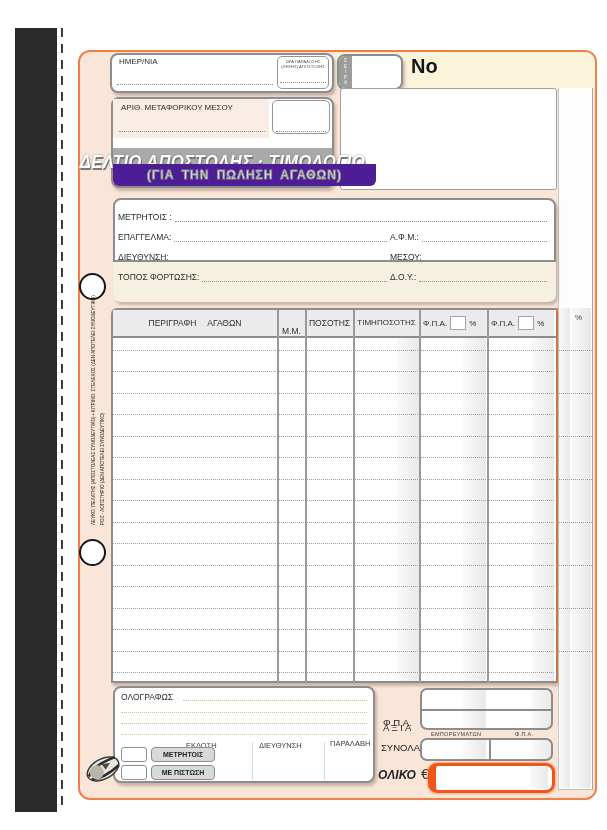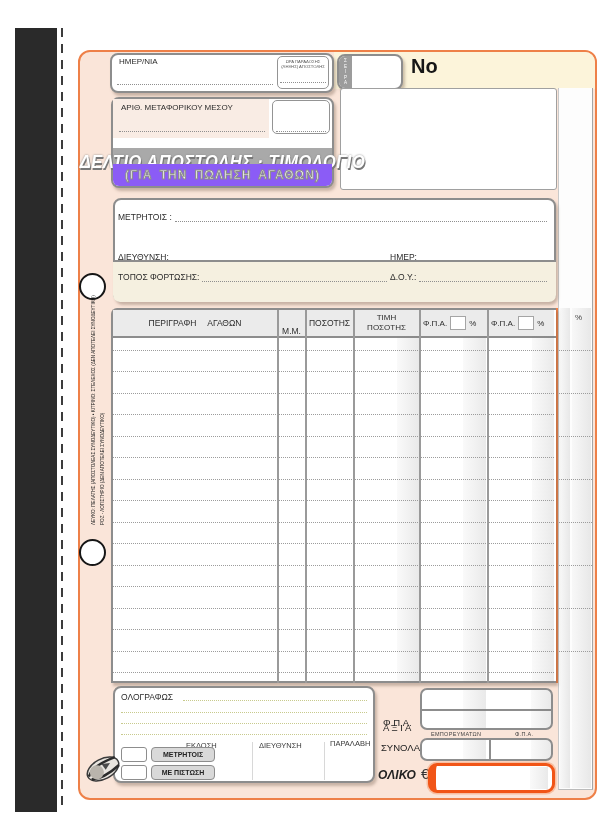--- a/index.html
+++ b/index.html
@@ -74,36 +74,44 @@
 
   <div class="abs box" style="left:111px;top:97px;width:223px;height:91px;overflow:hidden;border-radius:8px;"></div>
   <div class="abs" style="left:113px;top:99px;width:156px;height:39px;background:#f9ece4;"></div>
   <div class="abs lbl" style="left:121px;top:103px;font-size:8px;">ΑΡΙΘ. ΜΕΤΑΦΟΡΙΚΟΥ ΜΕΣΟΥ</div>
   <div class="abs" style="left:119px;top:122px;width:146px;height:10px;border-bottom:1px dotted #8f8f8f;"></div>
   <div class="abs innerbox" style="left:272px;top:100px;width:58px;height:34px;"></div>
   <div class="abs" style="left:276px;top:122px;width:50px;height:10px;border-bottom:1px dotted #8f8f8f;"></div>
   <div class="abs title-banner" style="left:113px;top:148px;width:219px;height:28px;font-style:italic;">
     <span class="title-text">ΔΕΛΤΙΟ ΑΠΟΣΤΟΛΗΣ · ΤΙΜΟΛΟΓΙΟ</span>
   </div>
-  <div class="abs" style="left:113px;top:164px;width:219px;height:22px;background:#8b5cf6;border-radius:0 0 6px 6px;
+  <div class="abs" style="left:113px;top:164px;width:263px;height:22px;background:#4c1d95;border-radius:0 0 6px 6px;
               display:flex;align-items:center;justify-content:center;">
     <span class="subtitle-text">(ΓΙΑ ΤΗΝ ΠΩΛΗΣΗ ΑΓΑΘΩΝ)</span>
   </div>
 
   <div class="abs box" style="left:113px;top:198px;width:443px;height:104px;border-radius:8px;"></div>
   <div class="abs frow" style="left:118px;top:208px;width:432px;height:14px;">
     <span class="lbl">ΜΕΤΡΗΤΟΙΣ :</span>
+    <div class="dotline"></div>
+  </div>
+  <div class="abs frow" style="left:118px;top:228px;width:432px;height:14px;">
+    <div style="width:272px;display:flex;align-items:flex-end;">
+      <span class="lbl">ΕΠΑΓΓΕΛΜΑ:</span>
+      <div class="dotline"></div>
+    </div>
+    <span class="lbl">Α.Φ.Μ.:</span>
     <div class="dotline"></div>
   </div>
   <div class="abs frow" style="left:118px;top:248px;width:432px;height:14px;">
     <div style="width:272px;display:flex;align-items:flex-end;">
       <span class="lbl">ΔΙΕΥΘΥΝΣΗ:</span>
       <div class="dotline"></div>
     </div>
-    <span class="lbl">ΗΜΕΡ:</span>
+    <span class="lbl">ΜΕΣΟΥ:</span>
     <div class="dotline"></div>
   </div>
   <div class="abs" style="left:113px;top:260px;width:443px;height:42px;background:#f5f0e0;
               border-top:2px solid #8d8d8d;border-radius:0 0 7px 7px;"></div>
   <div class="abs frow" style="left:118px;top:268px;width:432px;height:14px;">
     <div style="width:272px;display:flex;align-items:flex-end;">
       <span class="lbl">ΤΟΠΟΣ ΦΟΡΤΩΣΗΣ:</span>
       <div class="dotline"></div>
     </div>
     <span class="lbl">Δ.Ο.Υ.:</span>
@@ -111,21 +119,21 @@
   </div>
 
   <div class="abs" style="left:111px;top:308px;width:445px;height:375px;background:#fff;
               border:2px solid #8d8d8d;border-right:none;border-radius:6px 0 0 0;
               box-shadow:2px 3px 3px rgba(110,85,70,.35);"></div>
   <div class="abs" style="left:113px;top:310px;width:441px;height:26px;background:#ebebeb;"></div>
   <div class="abs" style="left:113px;top:336px;width:443px;height:2px;background:#8d8d8d;"></div>
   <div class="abs hcell" style="left:113px;top:310px;width:164px;height:26px;word-spacing:9px;">ΠΕΡΙΓΡΑΦΗ ΑΓΑΘΩΝ</div>
   <div class="abs hcell" style="left:278px;top:310px;width:27px;height:42px;">Μ.Μ.</div>
   <div class="abs hcell" style="left:306px;top:310px;width:47px;height:26px;">ΠΟΣΟΤΗΣ</div>
-  <div class="abs" style="left:354px;top:310px;width:65px;height:26px;display:flex;flex-direction:column;
+  <div class="abs" style="left:354px;top:310px;width:65px;height:26px;display:flex;flex-direction:row;
               align-items:center;justify-content:center;font-size:8px;color:#2c2c2c;line-height:1.2;">
     <span>ΤΙΜΗ</span>
       <span>ΠΟΣΟΤΗΣ</span>
   </div>
   <div class="abs" style="left:420px;top:310px;width:66px;height:26px;display:flex;align-items:center;padding:0 3px;">
     <span class="lbl" style="font-size:8px;">Φ.Π.Α.</span>
     <span style="flex:0 0 16px;height:14px;background:#fff;border:1px solid #a5a5a5;margin:0 3px;"></span>
     <span class="lbl" style="font-size:8px;">%</span>
   </div>
   <div class="abs" style="left:488px;top:310px;width:67px;height:26px;display:flex;align-items:center;padding:0 3px;">

